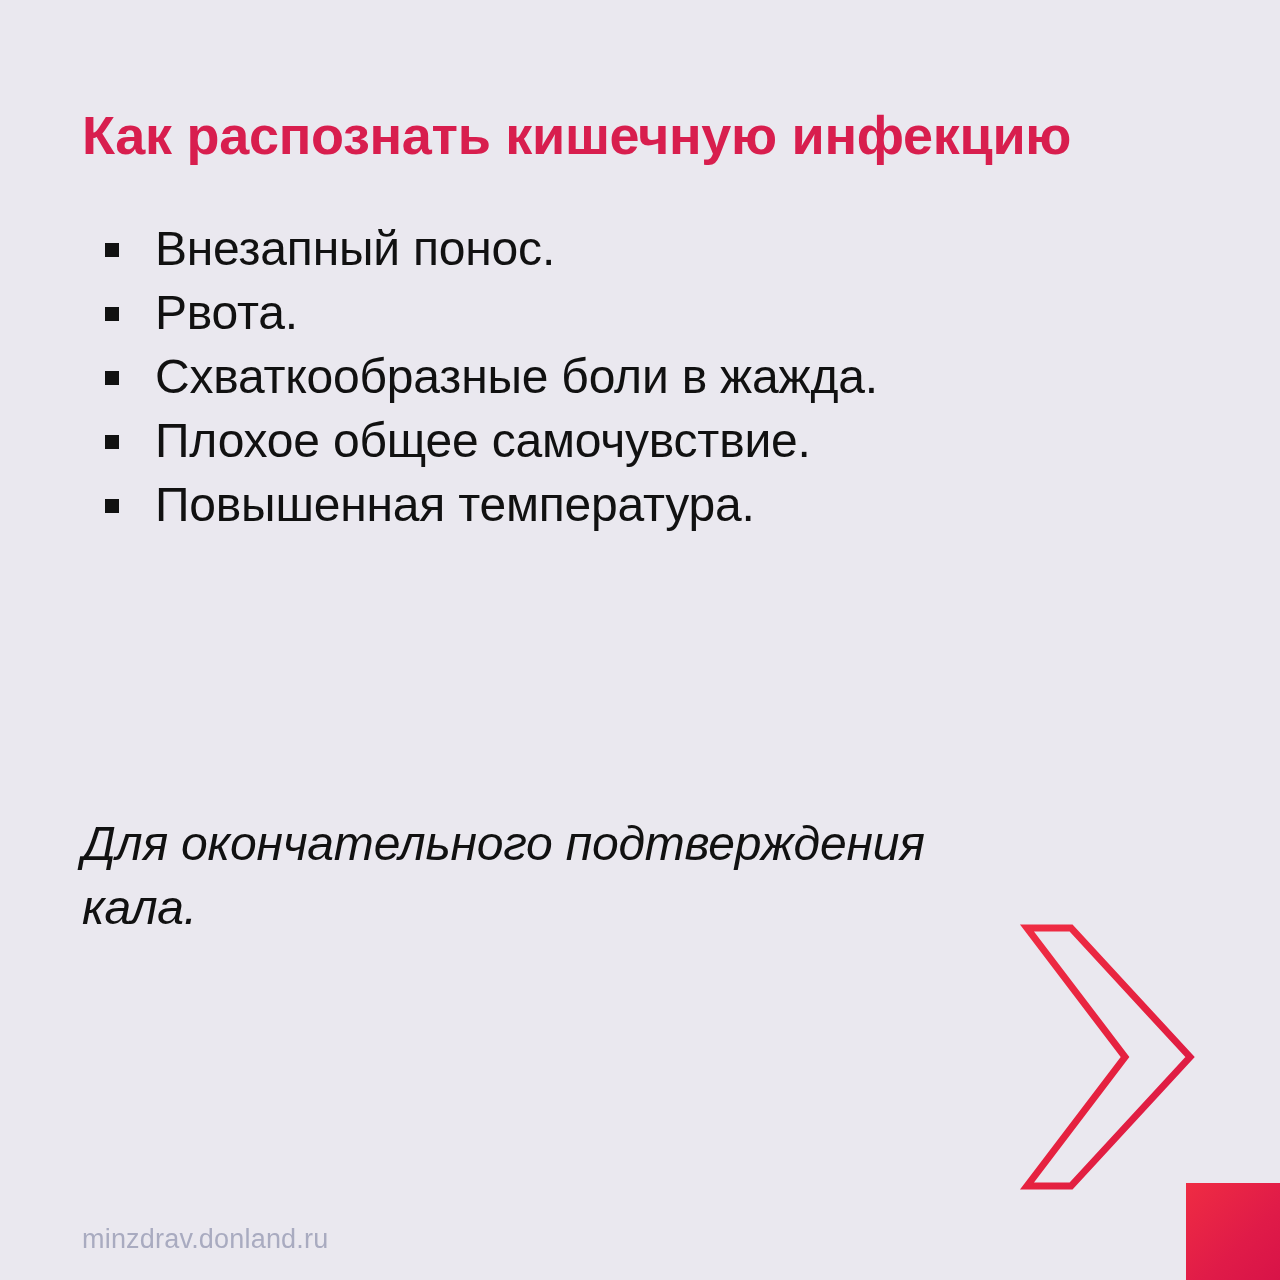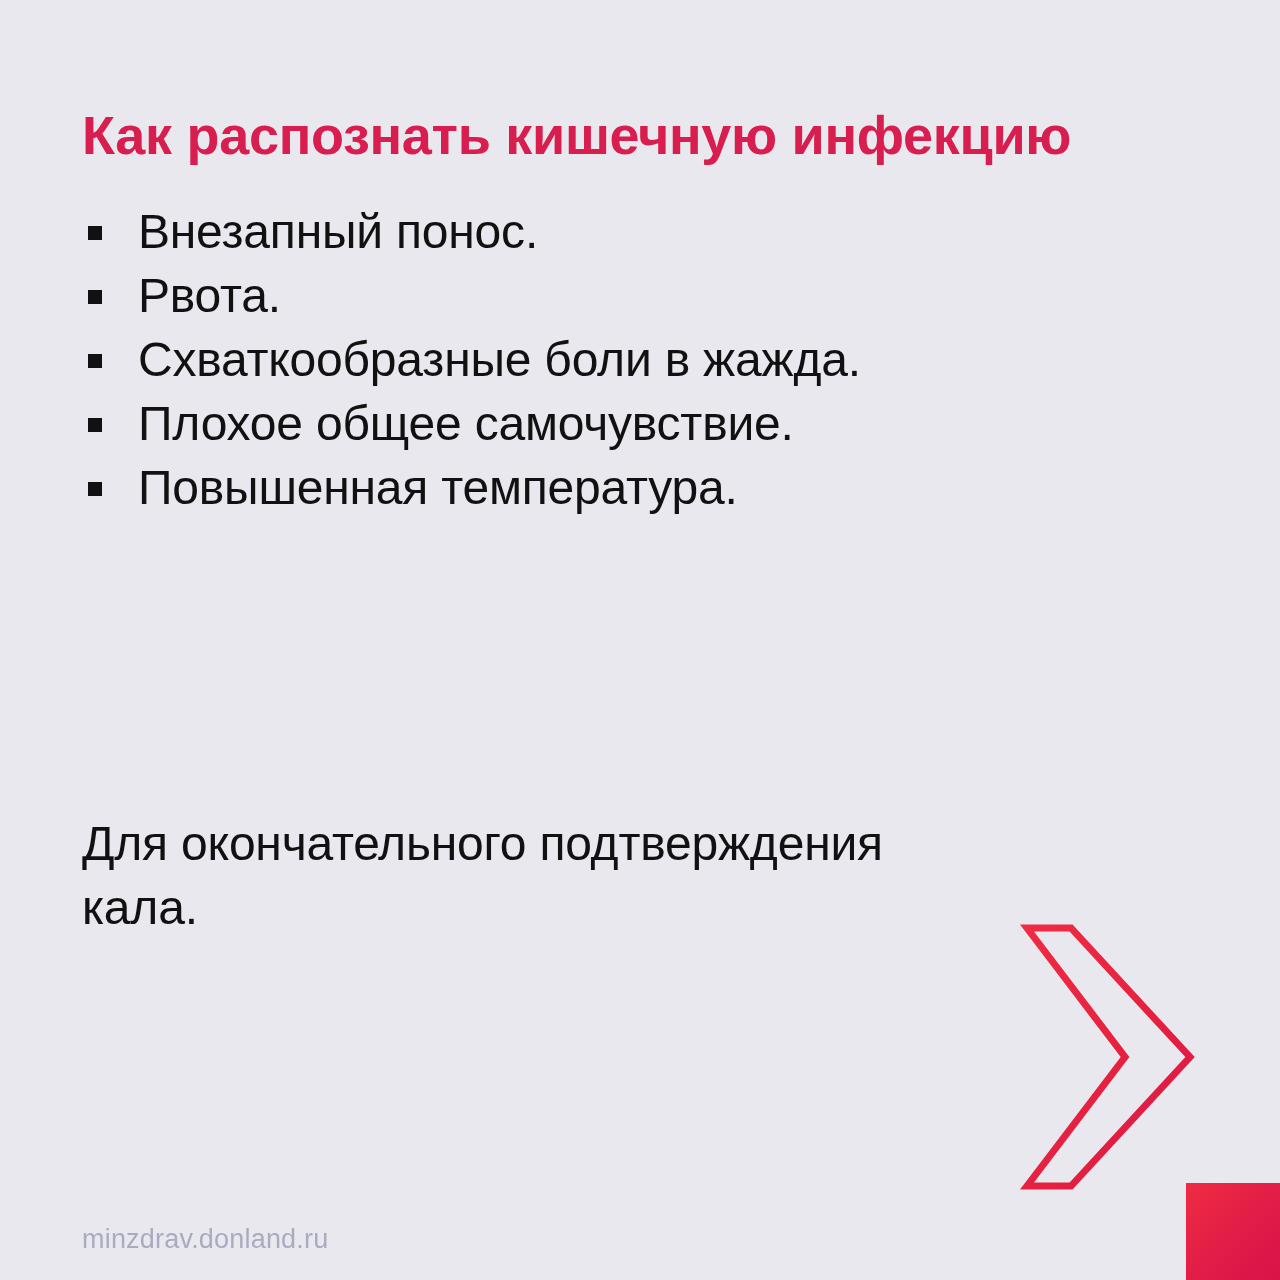--- a/index.html
+++ b/index.html
@@ -37,21 +37,21 @@
     color: #d81e4e;
     white-space: nowrap;
   }
 
   
   #symptom-list {
     position: absolute;
     left: 82px;
     top: 200px;
     width: 1110px;
-    margin: 0;
+    margin: 17px;
     padding: 0;
     list-style: none;
   }
   .bullet-item {
     position: relative;
     padding-left: 56px;
     font-size: 48px;
     line-height: 64px;
     color: #111111;
     letter-spacing: -0.2px;
@@ -71,20 +71,21 @@
   
   #conclusion {
     position: absolute;
     left: 82px;
     top: 812px;
     width: 1090px;
     font-size: 48px;
     line-height: 64px;
     color: #111111;
     letter-spacing: -0.2px;
+    font-style: italic;
   }
   #conclusion .para-line { display: block; }
 
   
   #chevron-decoration {
     position: absolute;
     left: 1014px;
     top: 912px;
     width: 196px;
     height: 290px;

